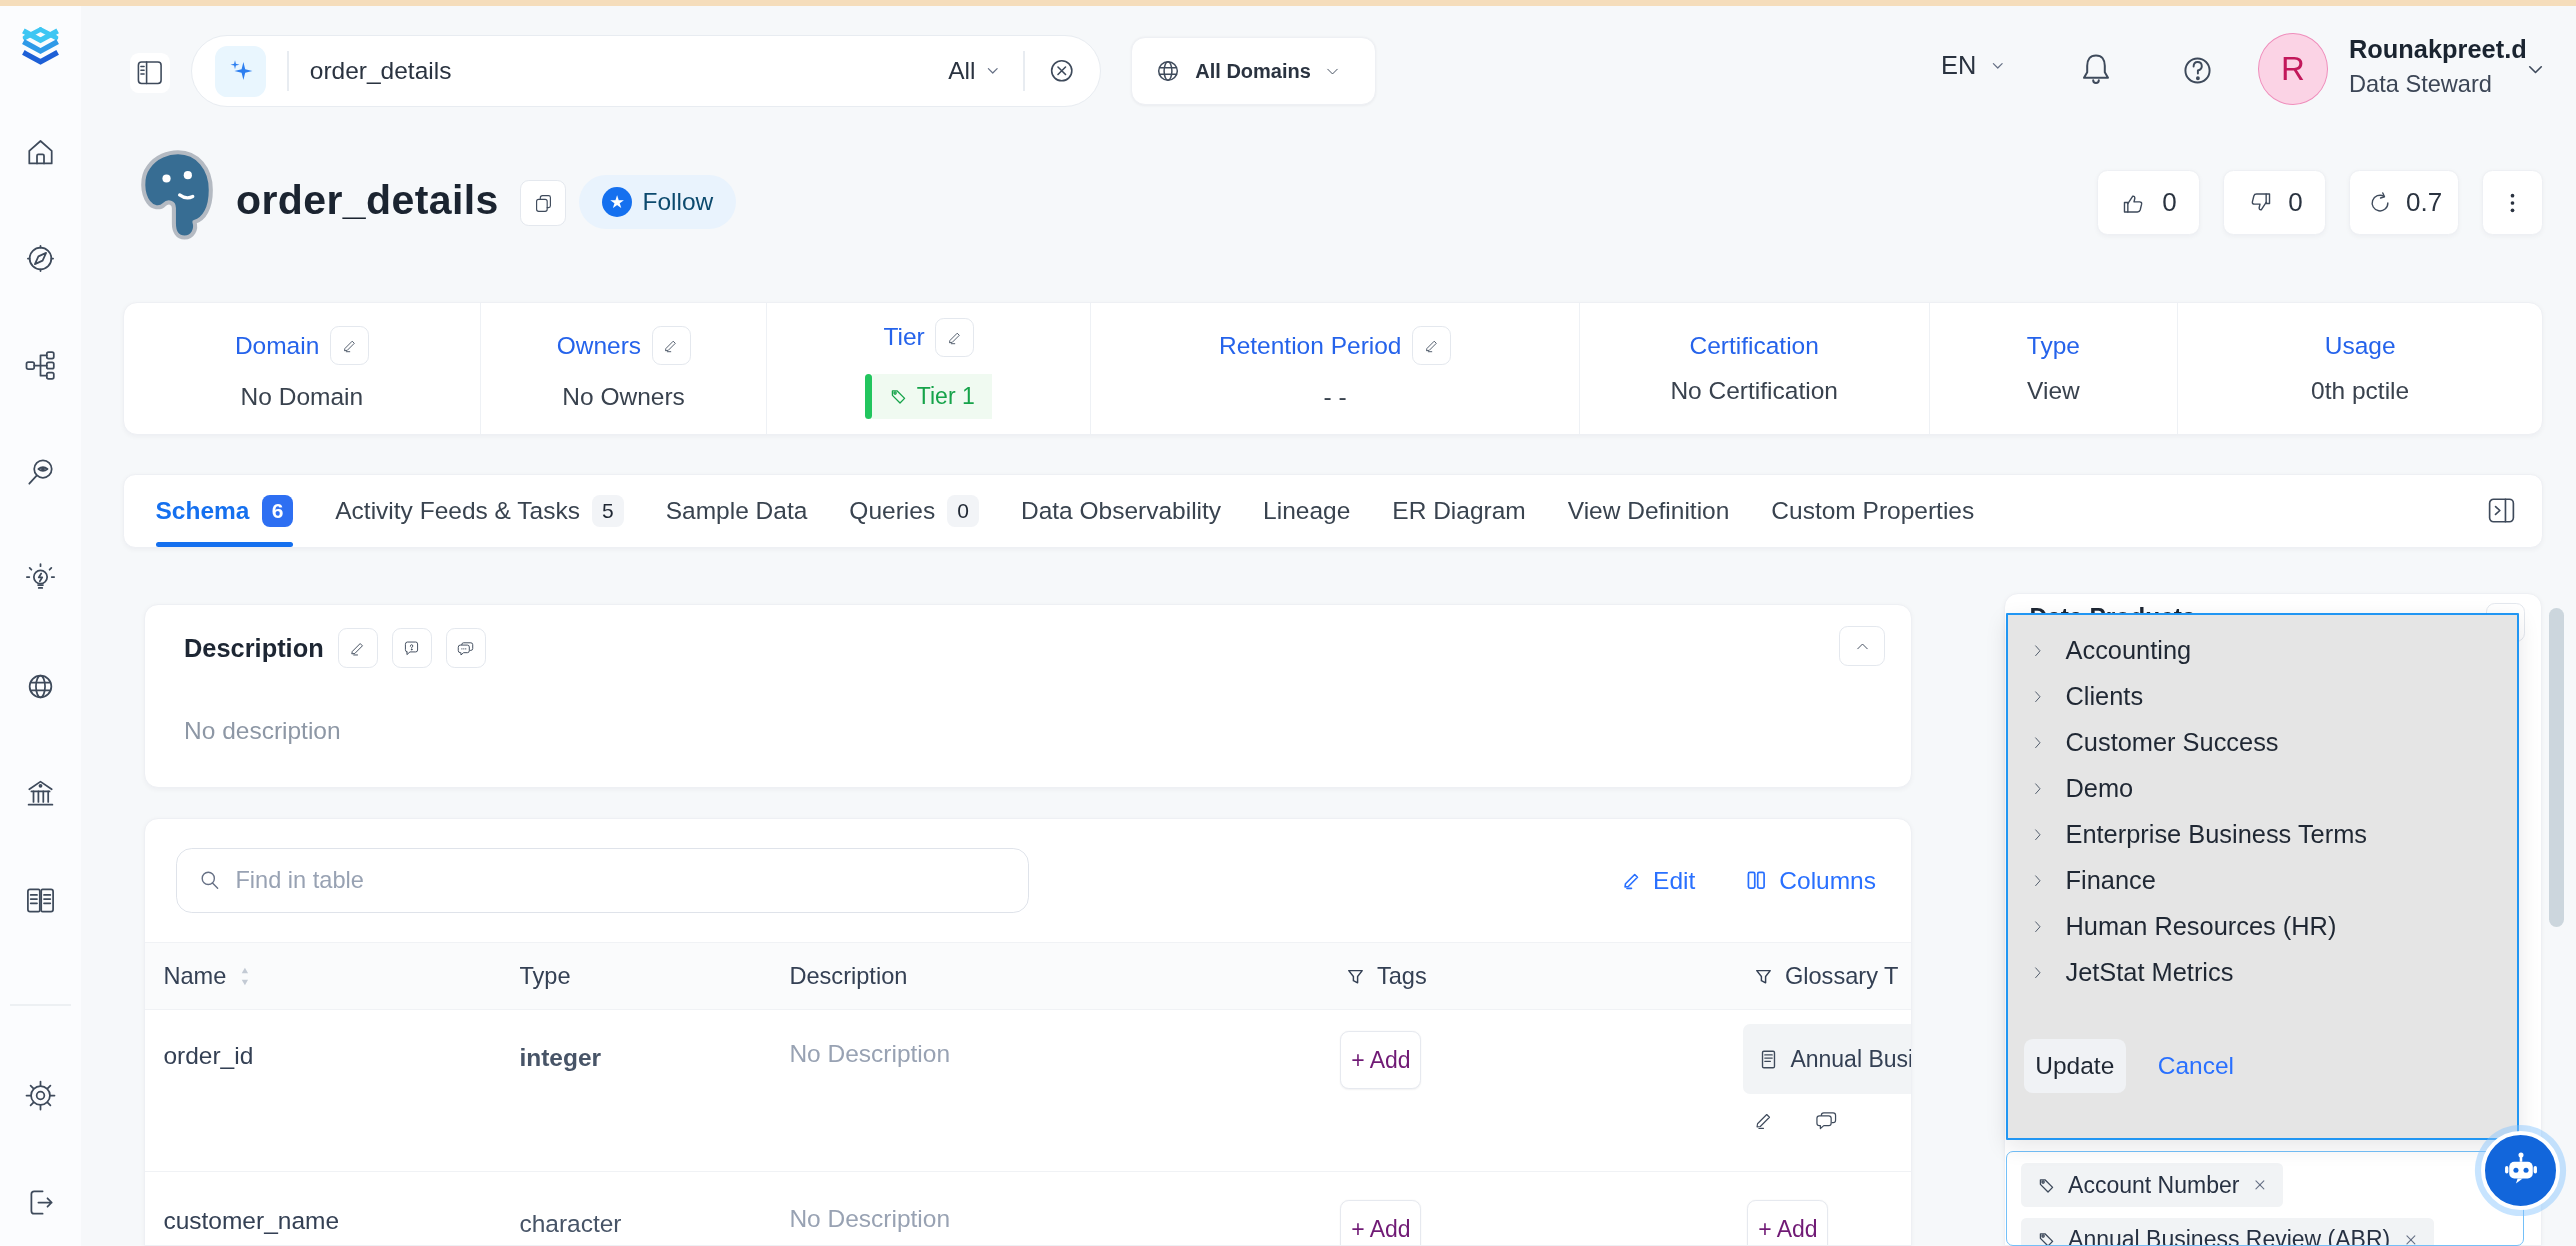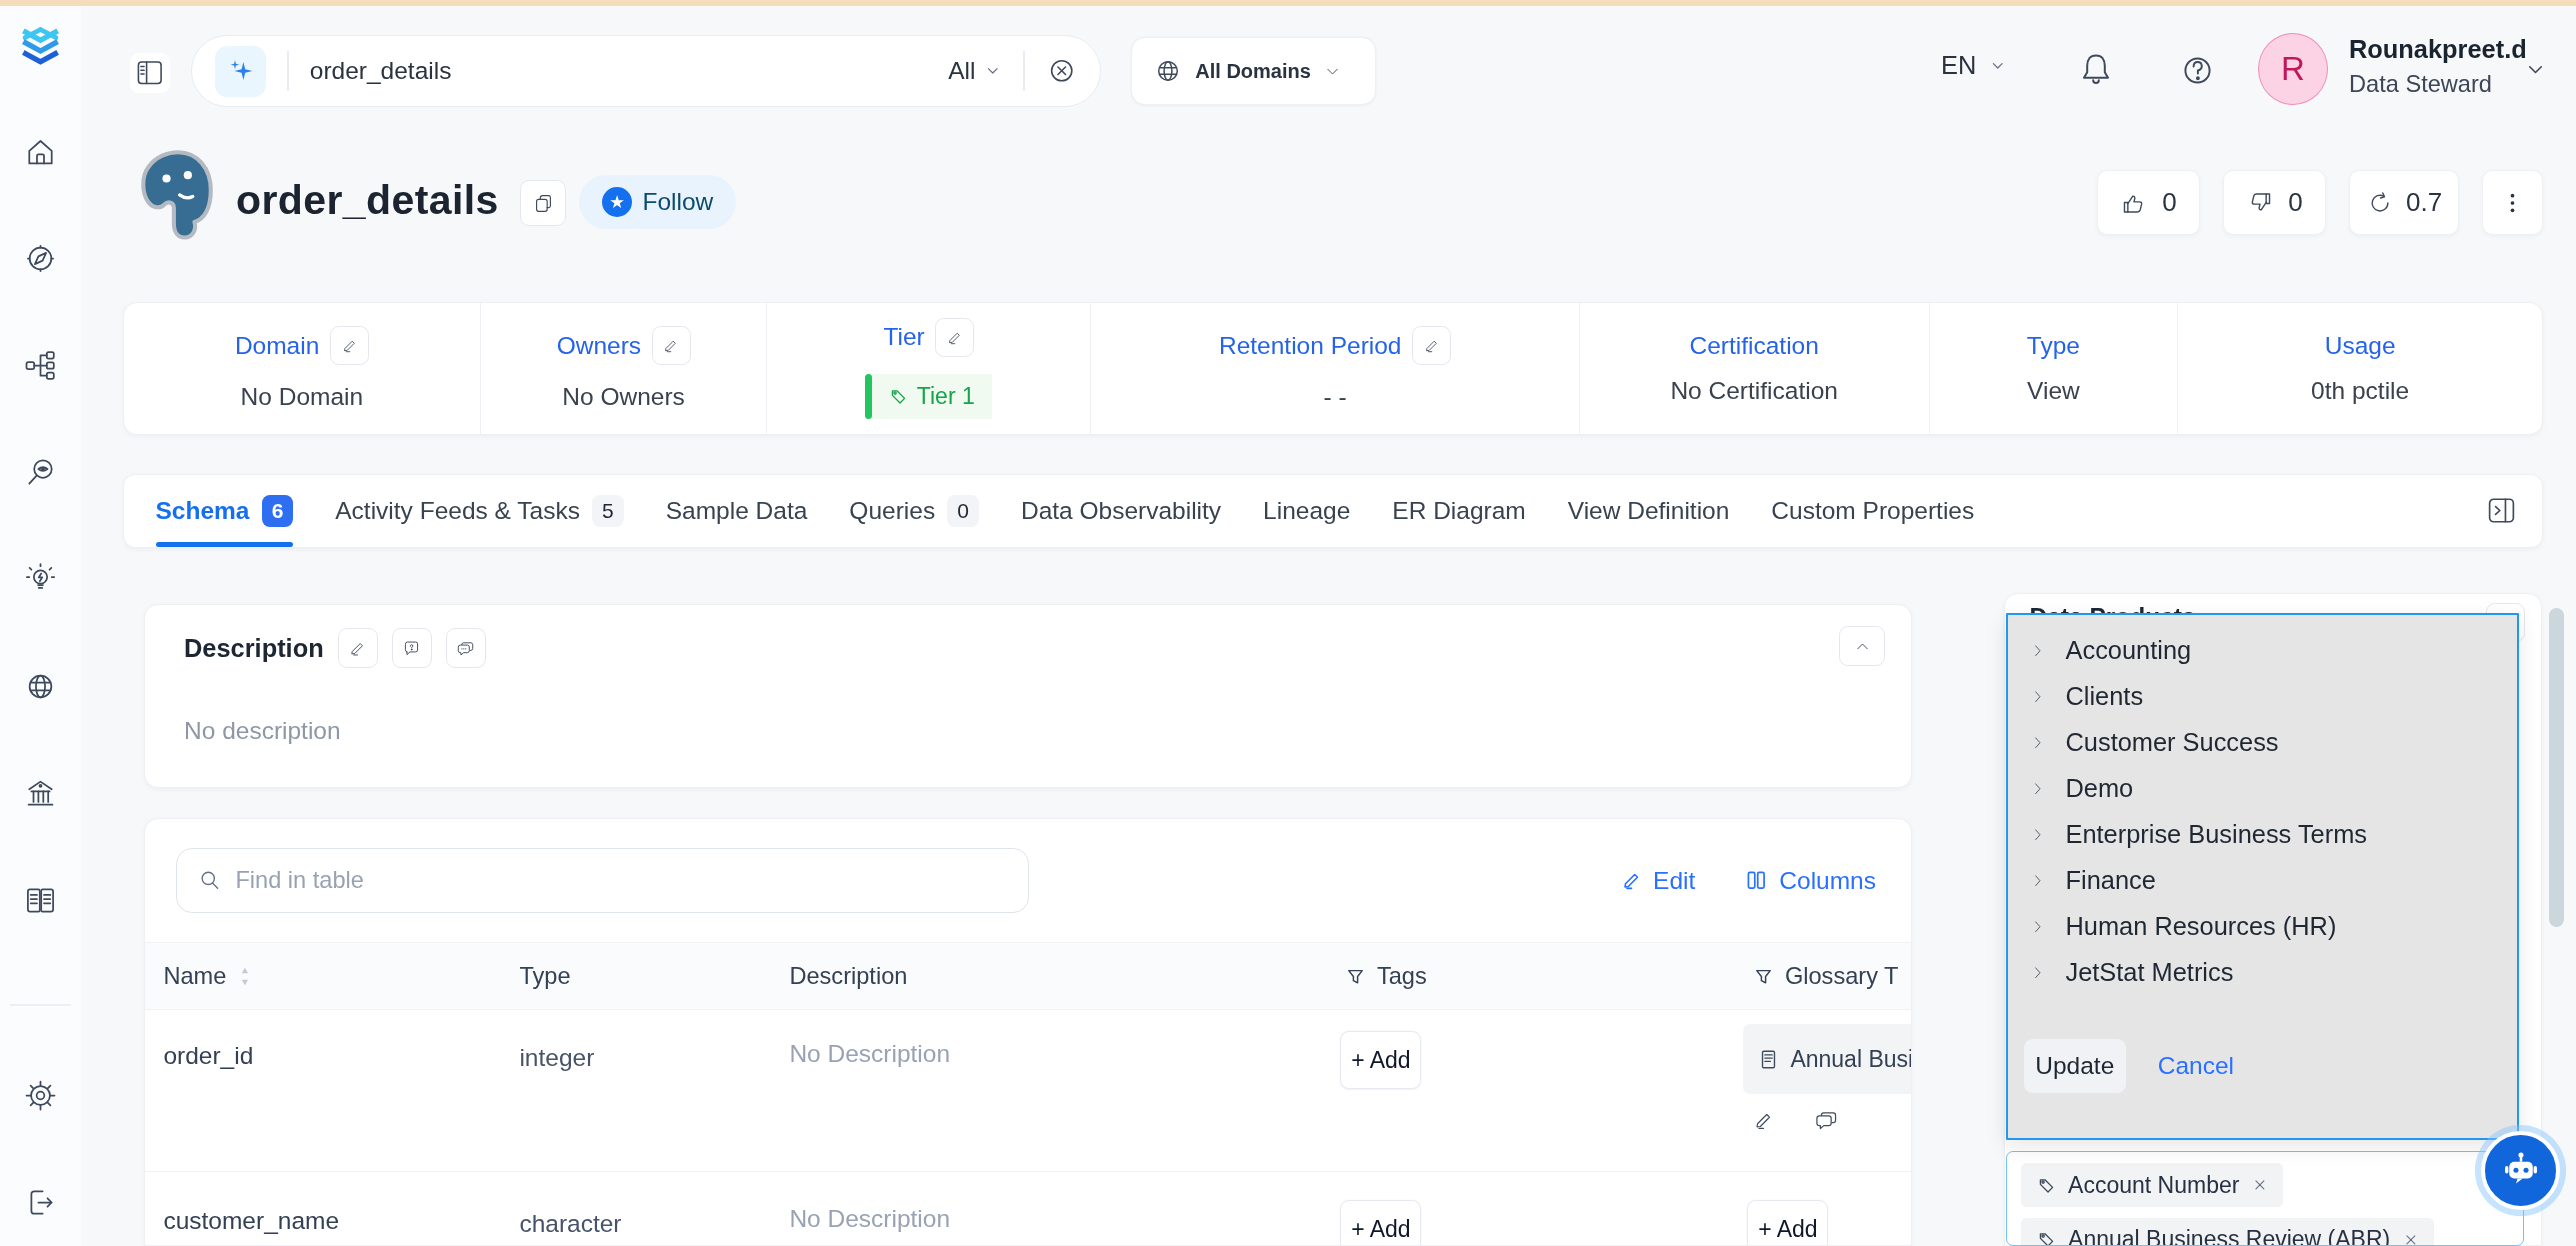--- a/index.html
+++ b/index.html
@@ -64,21 +64,21 @@
                       font-family:"Liberation Sans", sans-serif; background:transparent; }
   #find-input input::placeholder { color:#98a2b3; }
   .blue-link { color:#2970ff; font-size:24.5px; display:flex; align-items:center; gap:10.5px; }
   .tgrid { display:grid; grid-template-columns:356px 270px 528px 408px 207px; }
   .th { font-size:23.6px; color:#344054; display:flex; align-items:center; gap:10.5px; }
   .td-name { font-size:24.5px; color:#344054; }
   .td-type { font-size:24.5px; color:#475467; line-height:40px; }
   .td-desc { font-size:24.5px; color:#98a2b3; }
   .add-btn { width:81px; height:58px; background:#fff; border:1.8px solid #e6e9ef; border-radius:8.8px;
              box-shadow:0 0.9px 1.8px rgba(16,24,40,.06); display:flex; align-items:center;
-             justify-content:center; font-size:23px; color:#0f172a; gap:5.3px; }
+             justify-content:center; font-size:23px; color:#701a75; gap:5.3px; }
   .gloss-chip { background:#f2f4f6; border-radius:7px; height:70px; display:flex; align-items:center;
                 gap:10.5px; padding:0 14px; font-size:23px; color:#344054; white-space:nowrap;
                 overflow:hidden; }
 
   
   #gloss-dropdown { background:#e5e5e5; border:2.6px solid #2196f3; border-radius:1px;
                     box-shadow:0 7px 21px rgba(16,24,40,.10); padding:12.3px 0 0 0; }
   .tree-item { height:46px; display:flex; align-items:center; gap:19px; padding-left:21px;
                font-size:25.4px; color:#1f2733; }
   .update-btn { width:102px; height:54px; background:#f0f2f5; border-radius:8.8px; border:none;
@@ -509,21 +509,21 @@
     <div class="th" style="padding-left:28px; overflow:hidden; white-space:nowrap;">
       <svg width="21" height="21" viewBox="0 0 100 100" class="ic-gray" style="stroke:#344054; flex:none;">
           <path d="M18 22 H82 L60 50 V80 L40 70 V50 Z"></path>
         </svg>
       <span>Glossary T</span>
     </div>
   </div>
 
   <div class="tgrid" style="position:absolute; left:0; top:191px; width:1768px; height:162px; padding-left:18.4px; border-bottom:1.8px solid #f0f2f5;">
     <div class="td-name" style="padding-top:31.5px;">order_id</div>
-    <div class="td-type" style="padding-top:28px;">integer</div>
+    <div class="td-type" style="padding-top:28px;font-weight:bold;">integer</div>
     <div class="td-desc" style="padding-top:30px;">No Description</div>
     <div style="padding-top:21px; padding-left:23px;">
       <div class="add-btn">
           <span>+ Add</span>
         </div>
     </div>
     <div style="padding-top:14px; padding-left:17.5px;">
       <div class="gloss-chip" style="width:201px;">
         <svg width="23" height="23" viewBox="0 0 100 100" class="ic" style="flex:none; stroke-width:6;">
             <rect x="24" y="14" width="52" height="72" rx="6"></rect>

